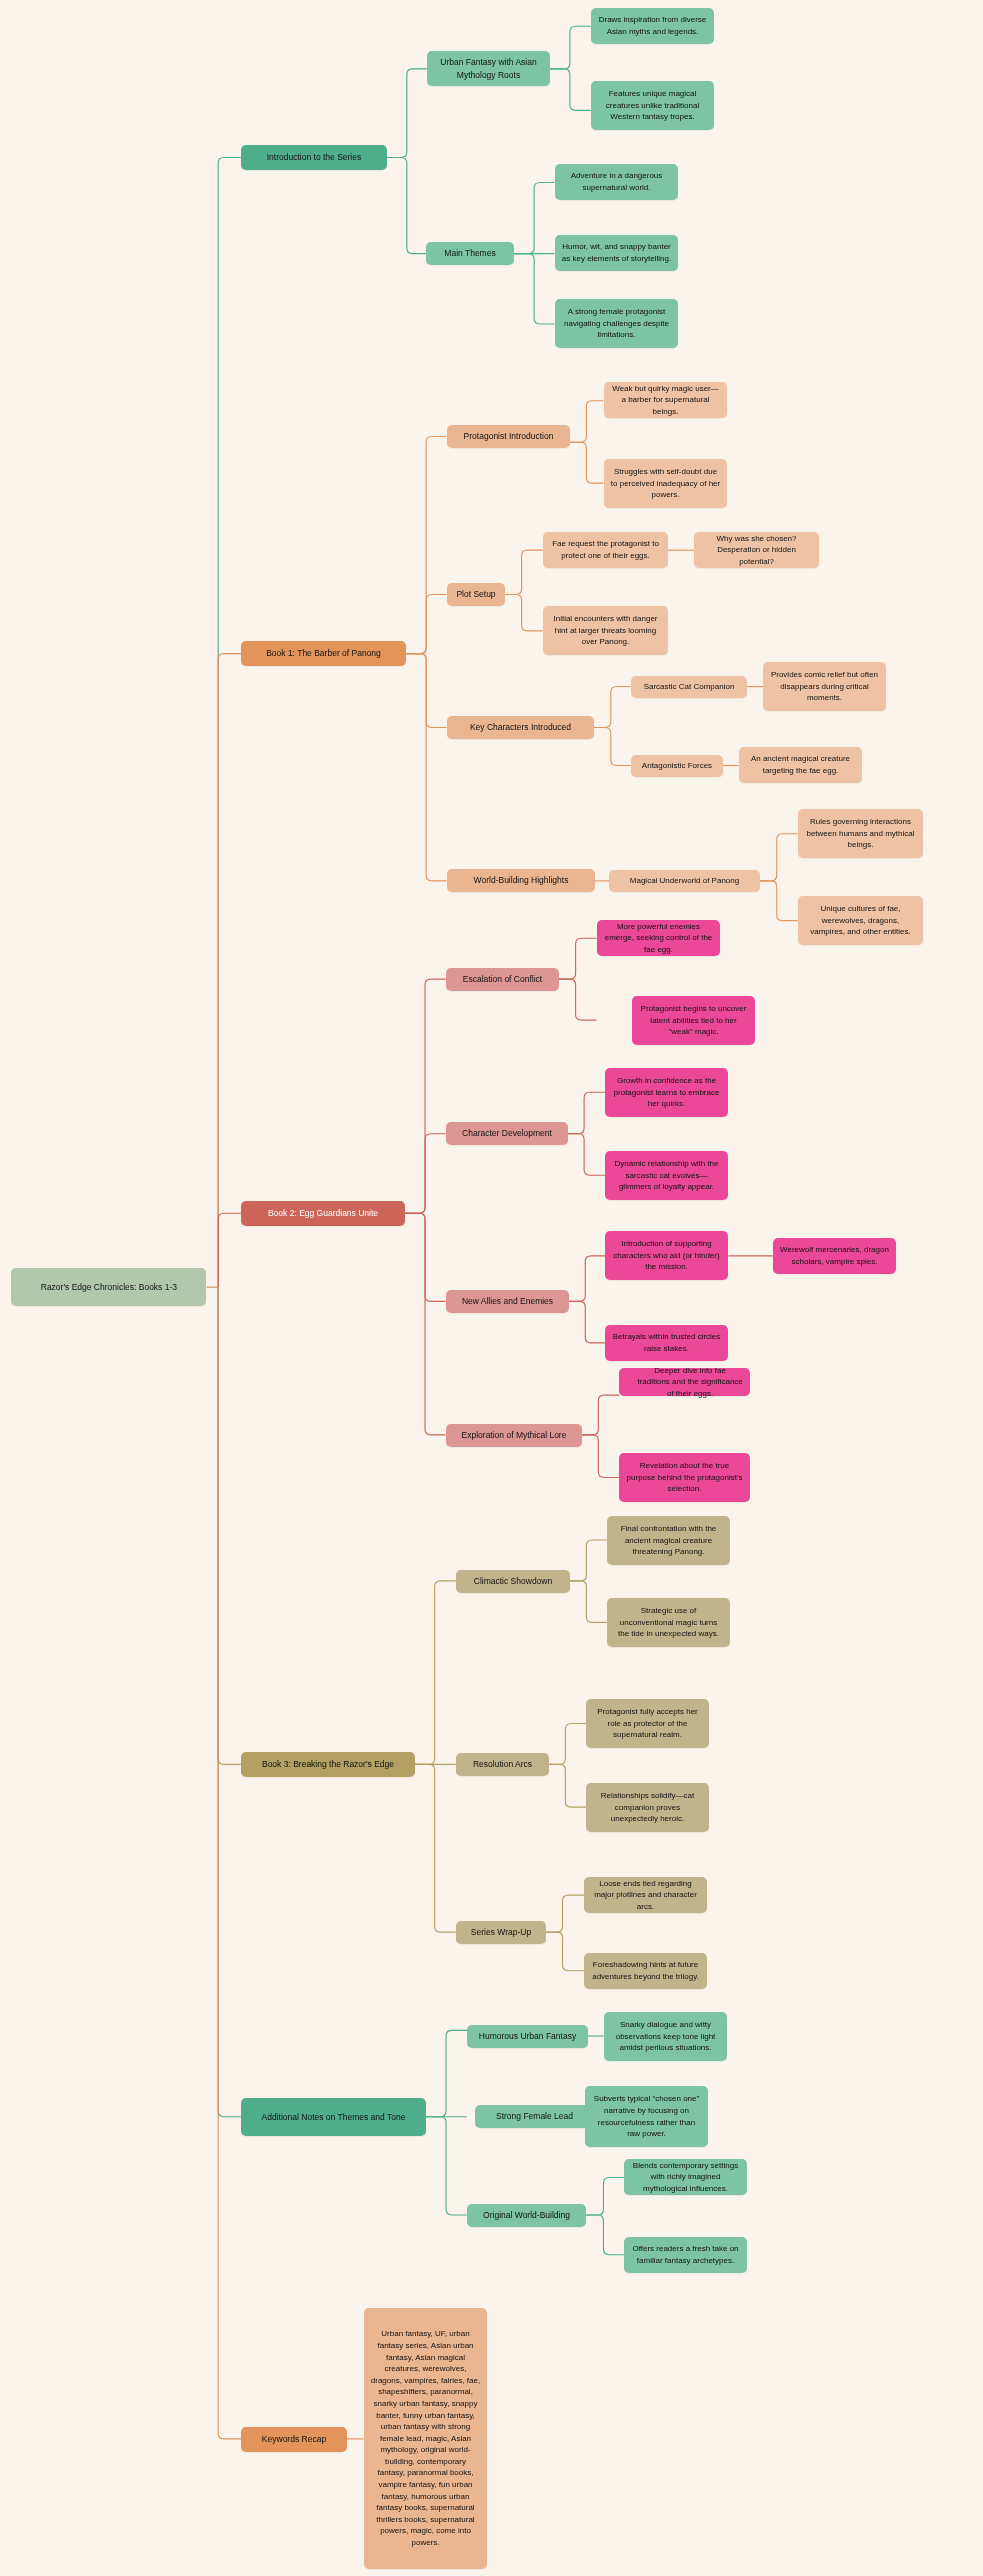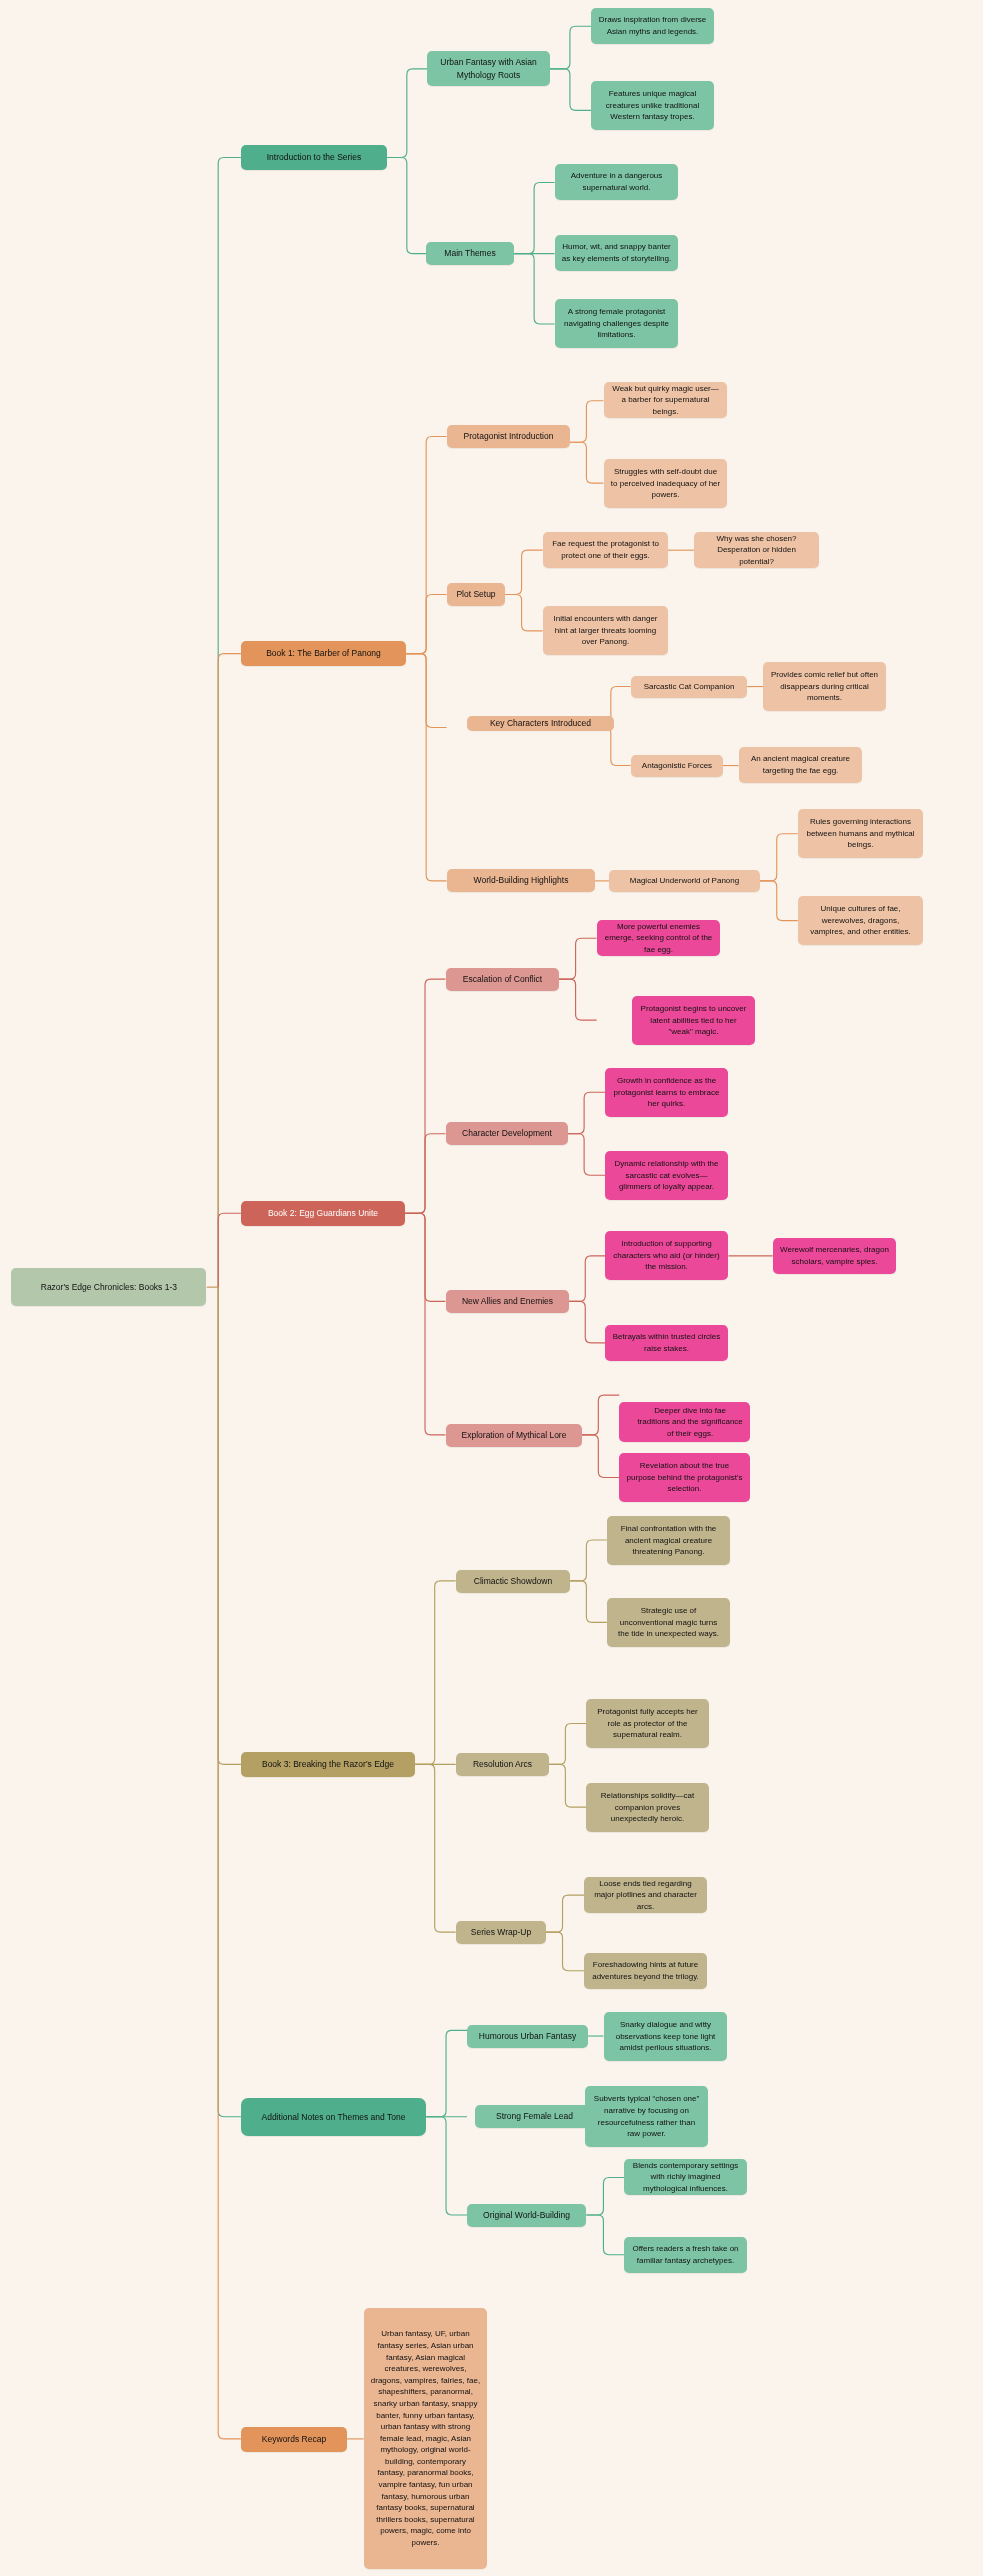--- a/index.html
+++ b/index.html
@@ -180,21 +180,21 @@
   <div class="node orange-l3 fs14" style="left:543px; top:532px; width:125px; height:36px;">
     <span>Fae request the protagonist to protect one of their eggs.</span>
   </div>
   <div class="node orange-l3 fs14" style="left:694px; top:532px; width:125px; height:36px;">
     <span>Why was she chosen? Desperation or hidden potential?</span>
   </div>
   <div class="node orange-l3 fs14" style="left:543px; top:606px; width:125px; height:49px;">
     <span>Initial encounters with danger hint at larger threats looming over Panong.</span>
   </div>
 
-  <div class="node orange-l2 fs15" style="left:447px; top:716px; width:147px; height:15px;margin-left:20px;">
+  <div class="node orange-l2 fs15" style="left:447px; top:716px; width:147px; height:23px;">
     <span>Key Characters Introduced</span>
   </div>
   <div class="node orange-l3 fs14" style="left:631px; top:676px; width:116px; height:21.6px;">
     <span>Sarcastic Cat Companion</span>
   </div>
   <div class="node orange-l3 fs14" style="left:763px; top:662px; width:123px; height:49px;">
     <span>Provides comic relief but often disappears during critical moments.</span>
   </div>
   <div class="node orange-l3 fs14" style="left:631px; top:755px; width:92px; height:21.6px;">
     <span>Antagonistic Forces</span>
@@ -249,21 +249,21 @@
   <div class="node red-l3 fs14" style="left:773px; top:1238px; width:123px; height:36px;">
     <span>Werewolf mercenaries, dragon scholars, vampire spies.</span>
   </div>
   <div class="node red-l3 fs14" style="left:605px; top:1325px; width:123px; height:36px;">
     <span>Betrayals within trusted circles raise stakes.</span>
   </div>
 
   <div class="node red-l2 fs15" style="left:446px; top:1424px; width:136px; height:23px;">
     <span>Exploration of Mythical Lore</span>
   </div>
-  <div class="node red-l3 fs14" style="left:619px; top:1402px; width:131px; height:40px;padding-left:18px;">
+  <div class="node red-l3 fs14" style="left:619px; top:1368px; width:131px; height:28px;padding-left:18px;">
     <span>Deeper dive into fae traditions and the significance of their eggs.</span>
   </div>
   <div class="node red-l3 fs14" style="left:619px; top:1453px; width:131px; height:49px;">
     <span>Revelation about the true purpose behind the protagonist's selection.</span>
   </div>
 
   <div class="node olive-l1 fs15" style="left:241px; top:1752px; width:174px; height:25px;">
     <span>Book 3: Breaking the Razor's Edge</span>
   </div>
 
@@ -290,21 +290,21 @@
   <div class="node olive-l2 fs15" style="left:456px; top:1921px; width:90px; height:23px;">
     <span>Series Wrap-Up</span>
   </div>
   <div class="node olive-l3 fs14" style="left:584px; top:1877px; width:123px; height:36px;">
     <span>Loose ends tied regarding major plotlines and character arcs.</span>
   </div>
   <div class="node olive-l3 fs14" style="left:584px; top:1953px; width:123px; height:36px;">
     <span>Foreshadowing hints at future adventures beyond the trilogy.</span>
   </div>
 
-  <div class="node green-l1 fs15" style="left:241px; top:2098px; width:185px; height:38px;border-radius:7px;">
+  <div class="node green-l1 fs15" style="left:241px; top:2098px; width:185px; height:38px;">
     <span>Additional Notes on Themes and Tone</span>
   </div>
 
   <div class="node green-l2 fs15" style="left:467px; top:2025px; width:121px; height:23px;">
     <span>Humorous Urban Fantasy</span>
   </div>
   <div class="node green-l3 fs14" style="left:604px; top:2012px; width:123px; height:49px;">
     <span>Snarky dialogue and witty observations keep tone light amidst perilous situations.</span>
   </div>
 

